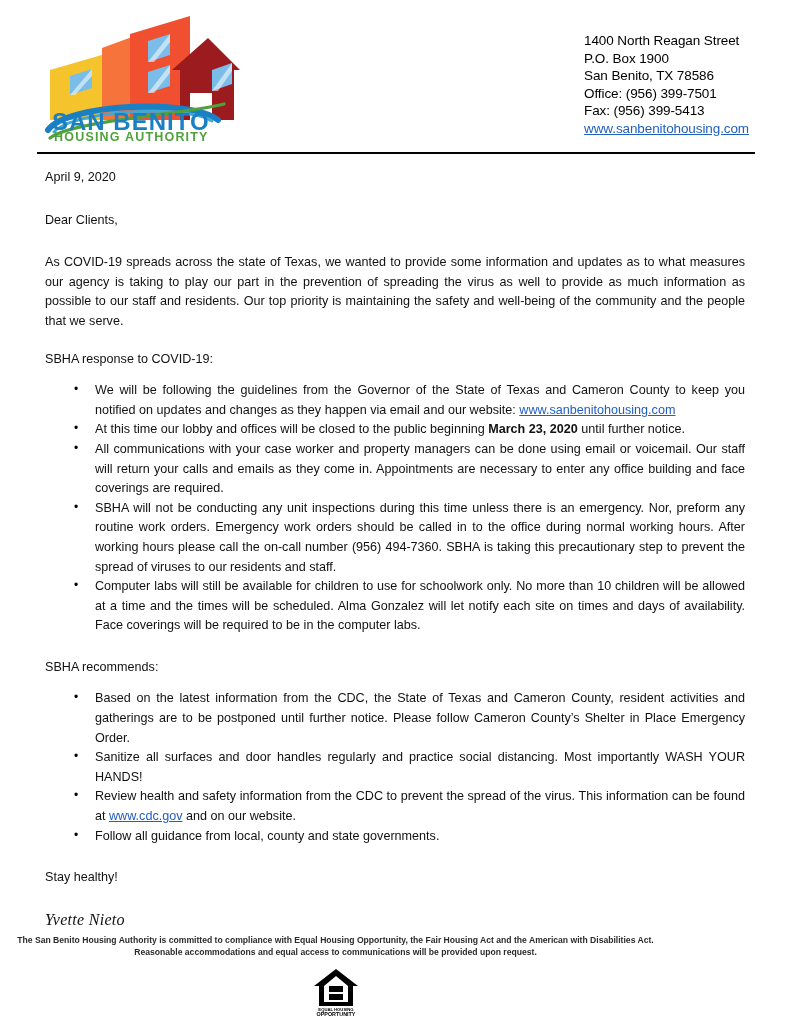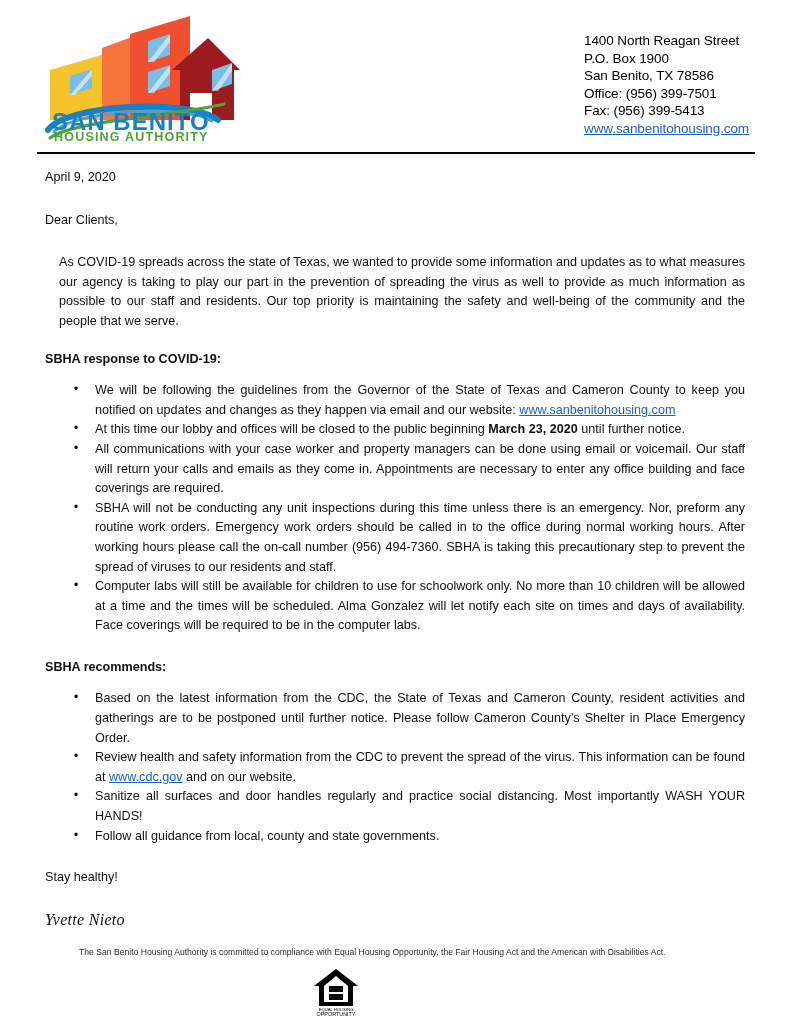--- a/index.html
+++ b/index.html
@@ -75,28 +75,28 @@
     width: 700px;
     font-size: 12.6px;
     line-height: 19.6px;
     color: #111111;
   }
 
   .date-line { margin: 0 0 23px 0; }
   .salutation { margin: 16px 0 23px 0; }
 
   p.para {
-    margin: 0 0 18px 14px;
+    margin: 0 0 18px 0;
     text-align: justify;
     text-justify: inter-word;
   }
 
   h2.section-head {
     font-size: 12.6px;
-    font-weight: bold;
+    font-weight: normal;
     margin: 0 0 4px 0;
     line-height: 19.6px;
   }
 
   ul.bullets {
     list-style: none;
     margin: 12px 0 0 0;
     padding: 0;
   }
   ul.bullets > li {
@@ -137,21 +137,22 @@
     margin: 0 0 1px 0;
     letter-spacing: 0.3px;
   }
 
   
   .footer {
     position: absolute;
     left: 0;
     bottom: 8px;
     width: 671px;
-    text-align: right;
+    text-align: center;
+    font-weight: bold;
   }
   .footer-text {
     font-size: 8.6px;
     line-height: 12px;
     color: #2b2b2b;
     margin: 0 auto;
     width: 660px;
   }
   .eho-wrap {
     margin-top: 8px;
@@ -228,36 +229,37 @@
       <li><span>SBHA will not be conducting any unit inspections during this time unless there is an emergency. Nor, preform any routine work orders. Emergency work orders should be called in to the office during normal working hours. After working hours please call the on-call number (956) 494-7360. SBHA is taking this precautionary step to prevent the spread of viruses to our residents and staff.</span></li>
       <li><span>Computer labs will still be available for children to use for schoolwork only. No more than 10 children will be allowed at a time and the times will be scheduled. Alma Gonzalez will let notify each site on times and days of availability. Face coverings will be required to be in the computer labs.</span></li>
     </ul>
 
     <div class="spacer-22"></div>
 
     <h2 class="section-head">SBHA recommends:</h2>
 
     <ul class="bullets">
       <li><span>Based on the latest information from the CDC, the State of Texas and Cameron County, resident activities and gatherings are to be postponed until further notice. Please follow Cameron County’s Shelter in Place Emergency Order.</span></li>
+      <li><span>Sanitize all surfaces and door handles regularly and practice social distancing. Most importantly WASH YOUR HANDS!</span></li>
       <li><span>Review health and safety information from the CDC to prevent the spread of the virus. This information can be found at </span><a class="inline-link" href="#">www.cdc.gov</a><span> and on our website.</span></li>
-      <li><span>Sanitize all surfaces and door handles regularly and practice social distancing. Most importantly WASH YOUR HANDS!</span></li>
       <li><span>Follow all guidance from local, county and state governments.</span></li>
     </ul>
 
     <div class="spacer-22"></div>
 
 
     <p class="signoff">Stay healthy!</p>
 
     <div class="signature-name">Yvette Nieto</div>
 
   </div>
 
   <div class="footer">
     <div class="footer-text">The San Benito Housing Authority is committed to compliance with Equal Housing Opportunity, the Fair Housing Act and the American with Disabilities Act.</div>
+    <div class="footer-text">Reasonable accommodations and equal access to communications will be provided upon request.</div>
     <div class="eho-wrap">
       <svg width="46" height="50" viewBox="0 0 46 50" xmlns="http://www.w3.org/2000/svg">
         <polygon points="23,3 45,20 40,20 40,40 6,40 6,20 1,20" fill="#000000"></polygon>
         <polygon points="23,10 35,20 35,36 11,36 11,20" fill="#ffffff"></polygon>
         <rect x="16" y="20" width="14" height="6" fill="#000000"></rect>
         <rect x="16" y="28" width="14" height="6" fill="#000000"></rect>
         <text x="23" y="45" text-anchor="middle" font-family="Liberation Sans, sans-serif" font-size="4.2" fill="#000000">EQUAL HOUSING</text>
         <text x="23" y="49.5" text-anchor="middle" font-family="Liberation Sans, sans-serif" font-size="5.4" fill="#000000">OPPORTUNITY</text>
       </svg>
     </div>

